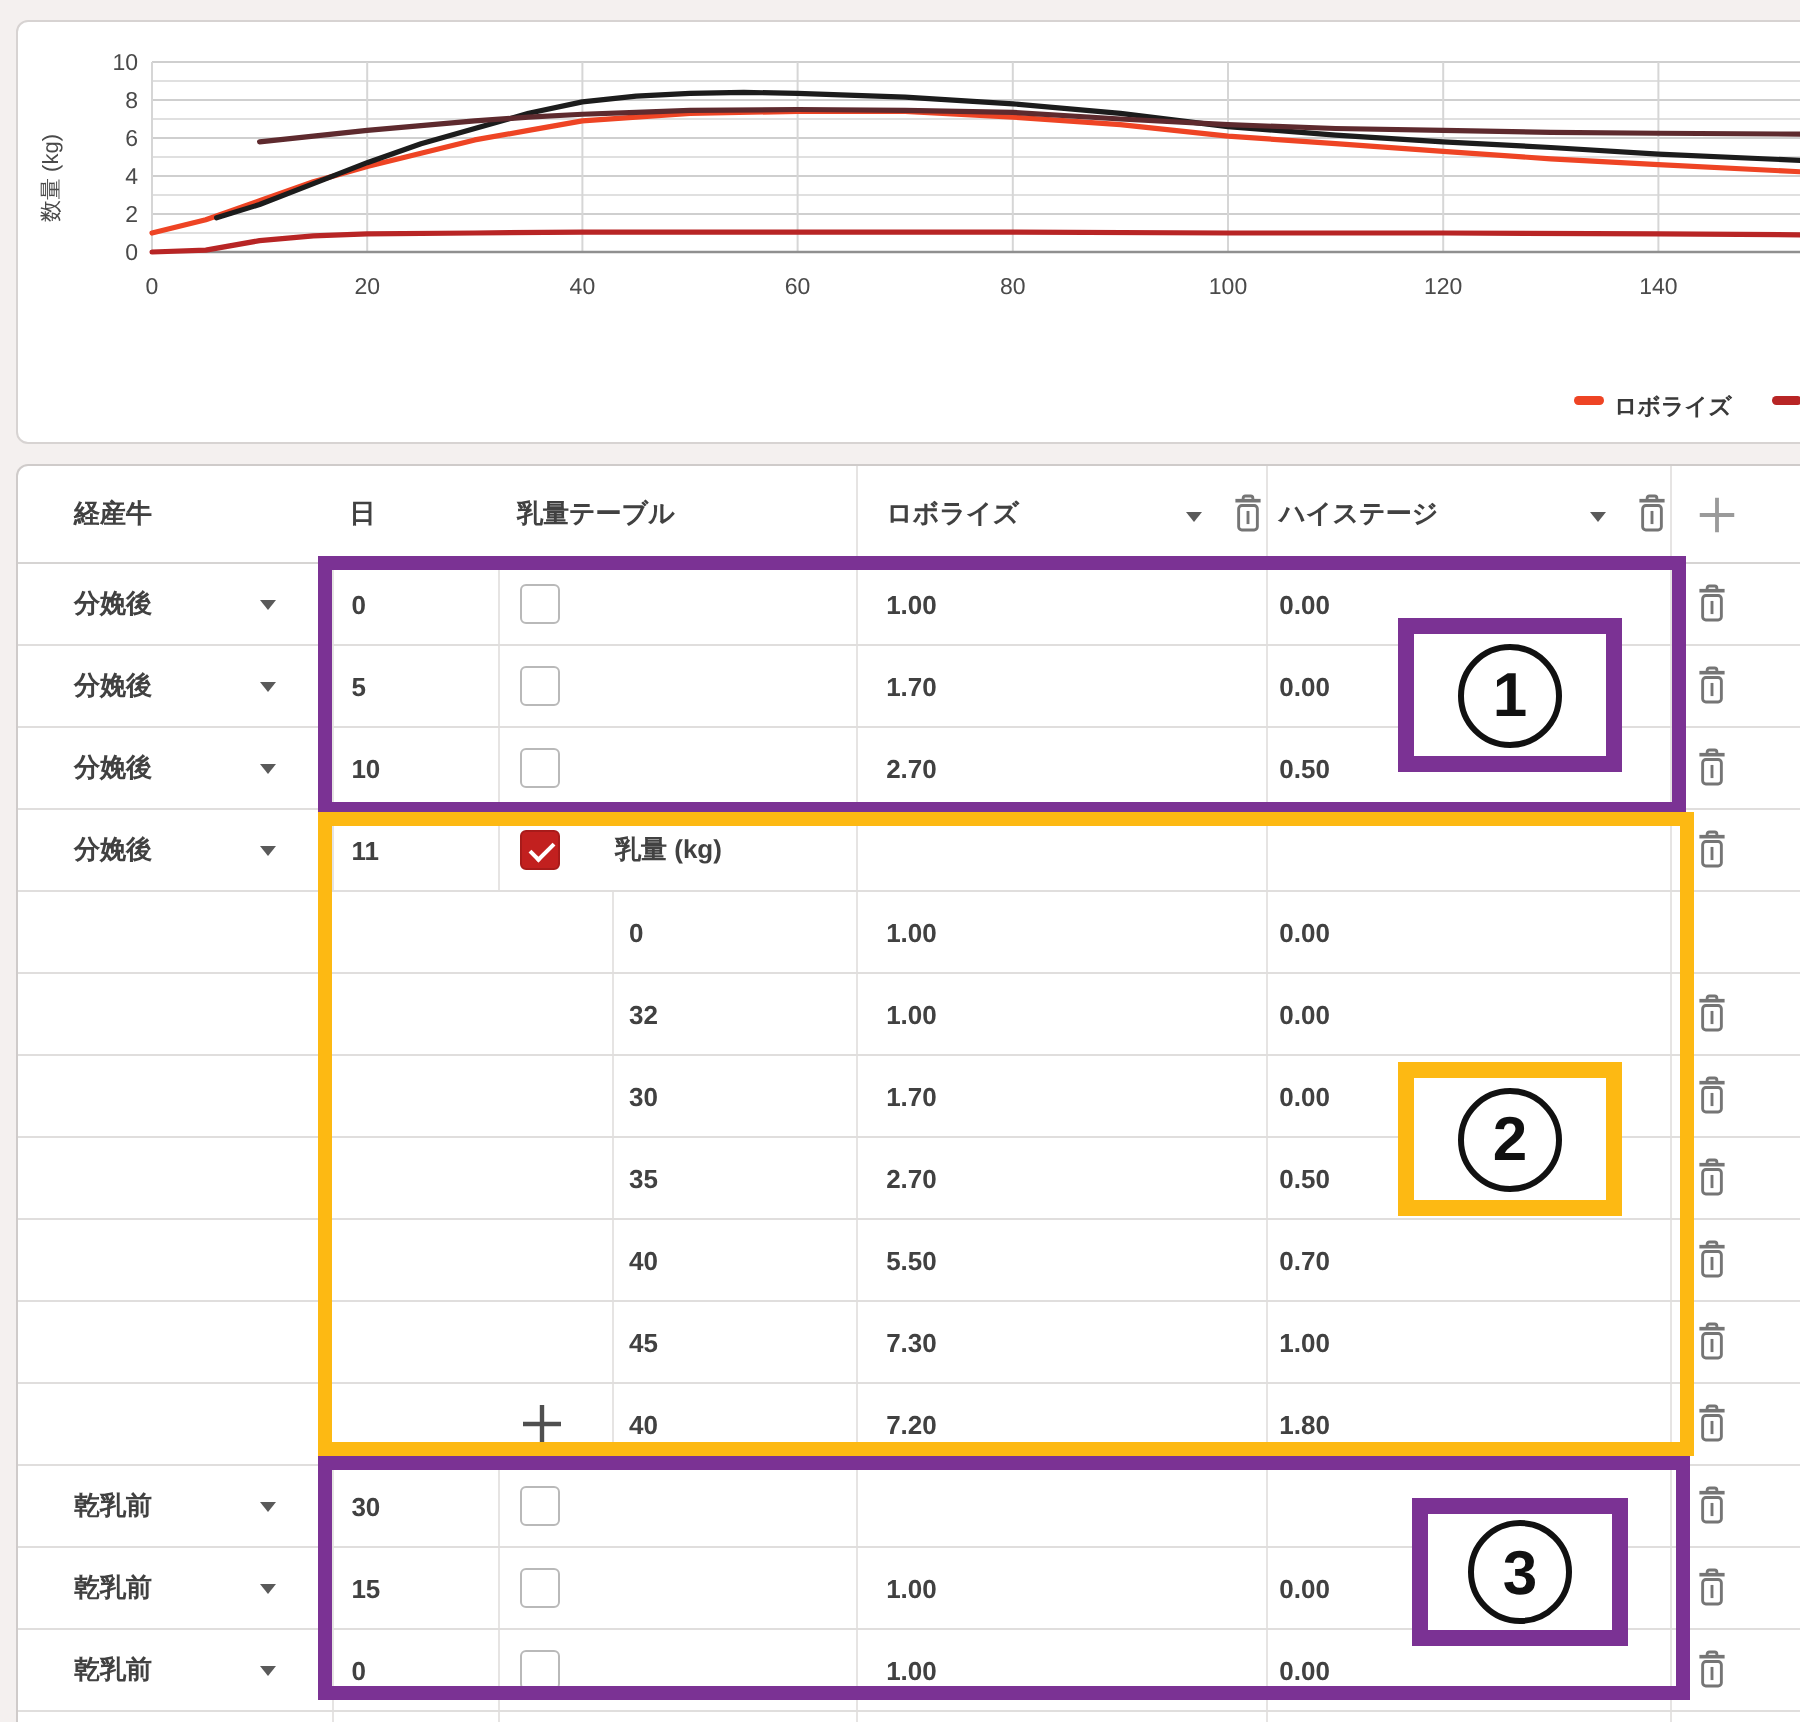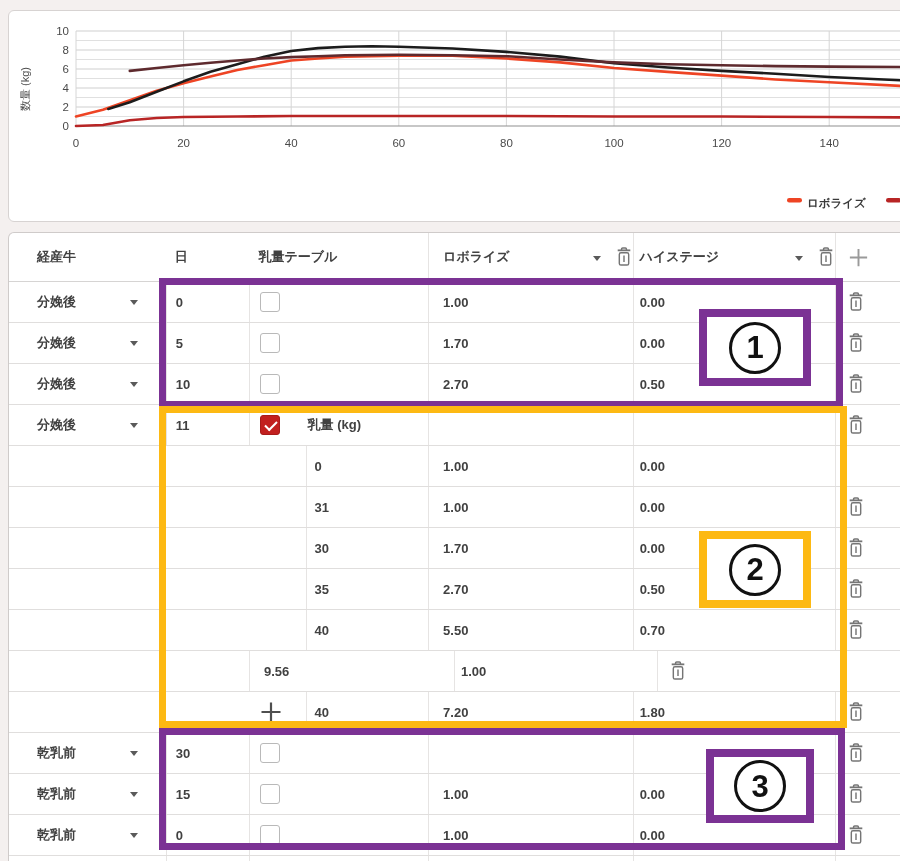--- a/index.html
+++ b/index.html
@@ -238,21 +238,21 @@
             <div class="sub-wrap">0</div>
           </div>
           <div class="tcell c4">1.00</div>
           <div class="tcell c5">0.00</div>
           <div class="tcell c6"></div>
         </div>
         <div class="trow sub">
           <div class="tcell c1"></div>
           <div class="tcell c2"></div>
           <div class="tcell c3">
-            <div class="sub-wrap">31</div>
+            <div class="sub-wrap">32</div>
           </div>
           <div class="tcell c4">1.00</div>
           <div class="tcell c5">0.00</div>
           <div class="tcell c6">
             <div class="icon-btn">
               <svg width="18" height="20" viewBox="0 0 20 22" fill="none" stroke="#757575" stroke-width="1.6">
     <path d="M7.3 3.2 V2.2 a1.2 1.2 0 0 1 1.2-1.2 h3 a1.2 1.2 0 0 1 1.2 1.2 V3.2"></path>
     <line x1="3" y1="3.6" x2="17" y2="3.6" stroke-width="2"></line>
     <rect x="4.8" y="6.3" width="10.4" height="13.6" rx="1.8"></rect>
     <line x1="10" y1="9.3" x2="10" y2="16.6"></line>
@@ -313,21 +313,24 @@
     <line x1="3" y1="3.6" x2="17" y2="3.6" stroke-width="2"></line>
     <rect x="4.8" y="6.3" width="10.4" height="13.6" rx="1.8"></rect>
     <line x1="10" y1="9.3" x2="10" y2="16.6"></line>
   </svg>
             </div>
           </div>
         </div>
         <div class="trow sub">
           <div class="tcell c1"></div>
           <div class="tcell c2"></div>
-          <div class="tcell c4">9.56</div>
+          <div class="tcell c3">
+            <div class="sub-wrap">45</div>
+          </div>
+          <div class="tcell c4">7.30</div>
           <div class="tcell c5">1.00</div>
           <div class="tcell c6">
             <div class="icon-btn">
               <svg width="18" height="20" viewBox="0 0 20 22" fill="none" stroke="#757575" stroke-width="1.6">
     <path d="M7.3 3.2 V2.2 a1.2 1.2 0 0 1 1.2-1.2 h3 a1.2 1.2 0 0 1 1.2 1.2 V3.2"></path>
     <line x1="3" y1="3.6" x2="17" y2="3.6" stroke-width="2"></line>
     <rect x="4.8" y="6.3" width="10.4" height="13.6" rx="1.8"></rect>
     <line x1="10" y1="9.3" x2="10" y2="16.6"></line>
   </svg>
             </div>

